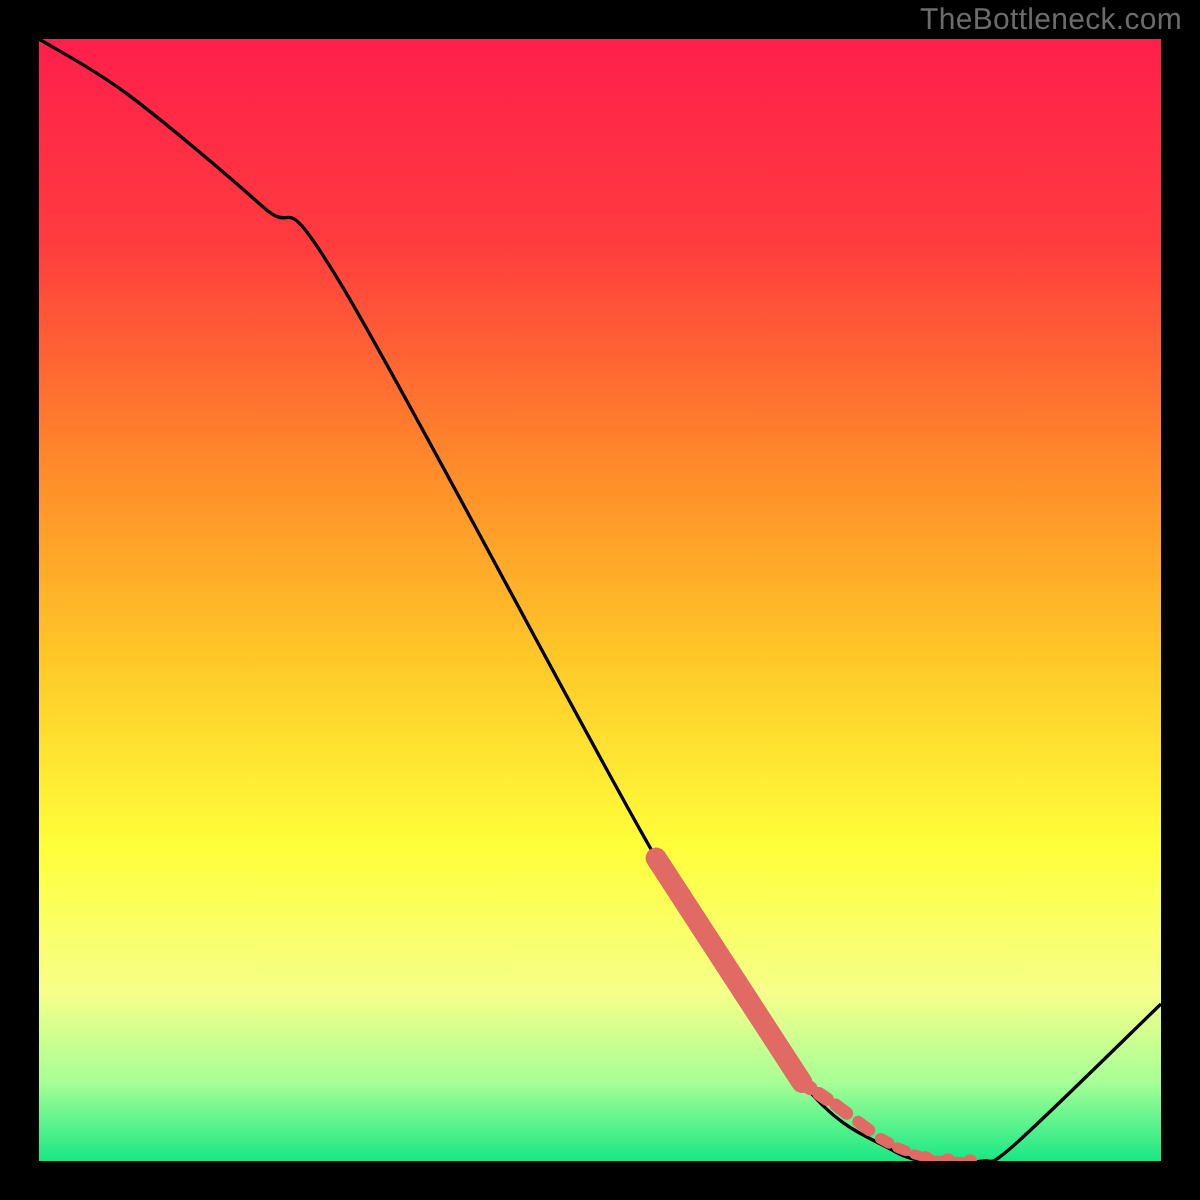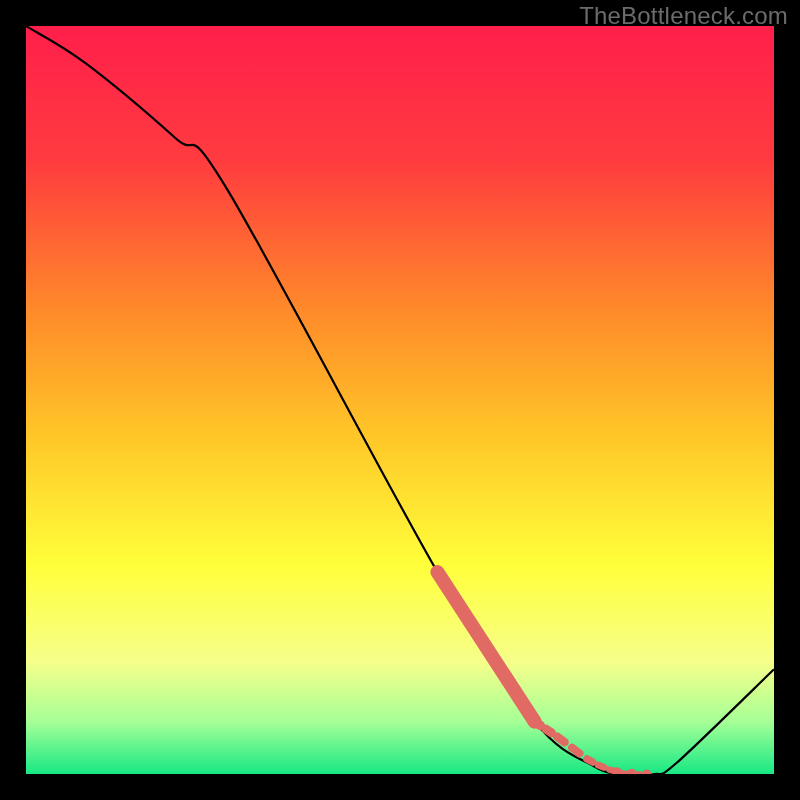--- a/index.html
+++ b/index.html
@@ -14,21 +14,21 @@
   .wrap {
     position: relative;
     width: 800px;
     height: 800px;
   }
   .watermark {
     position: absolute;
     top: 2px;
     right: 12px;
     color: #6b6b6b;
-    font-size: 24px;
+    font-size: 20px;
     font-weight: 500;
     letter-spacing: 0.2px;
     user-select: none;
     margin-left: 31px;
   }
   svg { display: block; }
 </style>
 </head>
 <body>
 

